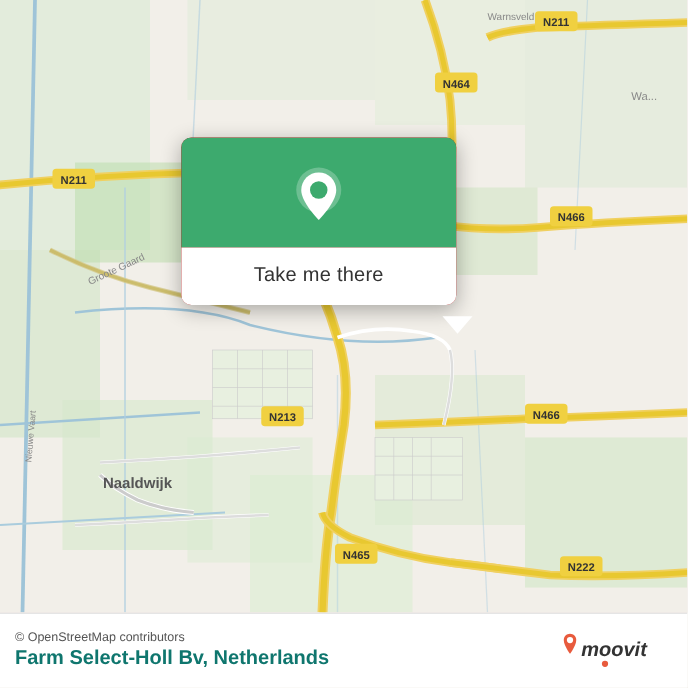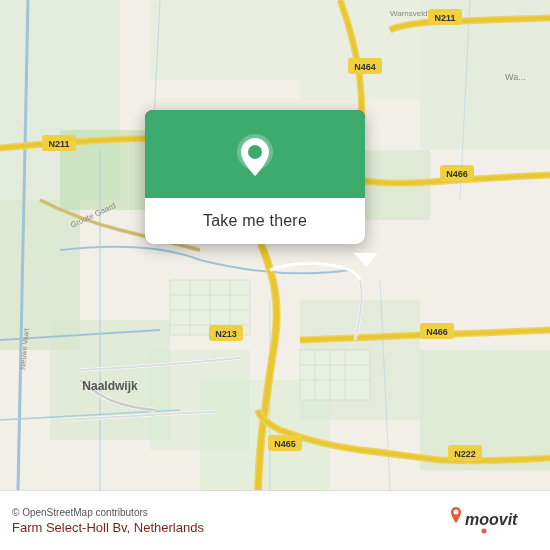--- a/index.html
+++ b/index.html
@@ -113,23 +113,23 @@
       align-items: flex-start;
       gap: 4px;
     }
 
     .copyright-text {
       font-size: 10px;
       color: #555;
     }
 
     .place-name {
-      font-size: 13px;
-      color: #7f1d1d;
-      font-weight: 400;
+      font-size: 16px;
+      color: #0f766e;
+      font-weight: 700;
     }
 
     .bottom-left {
       display: flex;
       flex-direction: column;
       gap: 2px;
     }
   </style>
 </head>
 <body>

